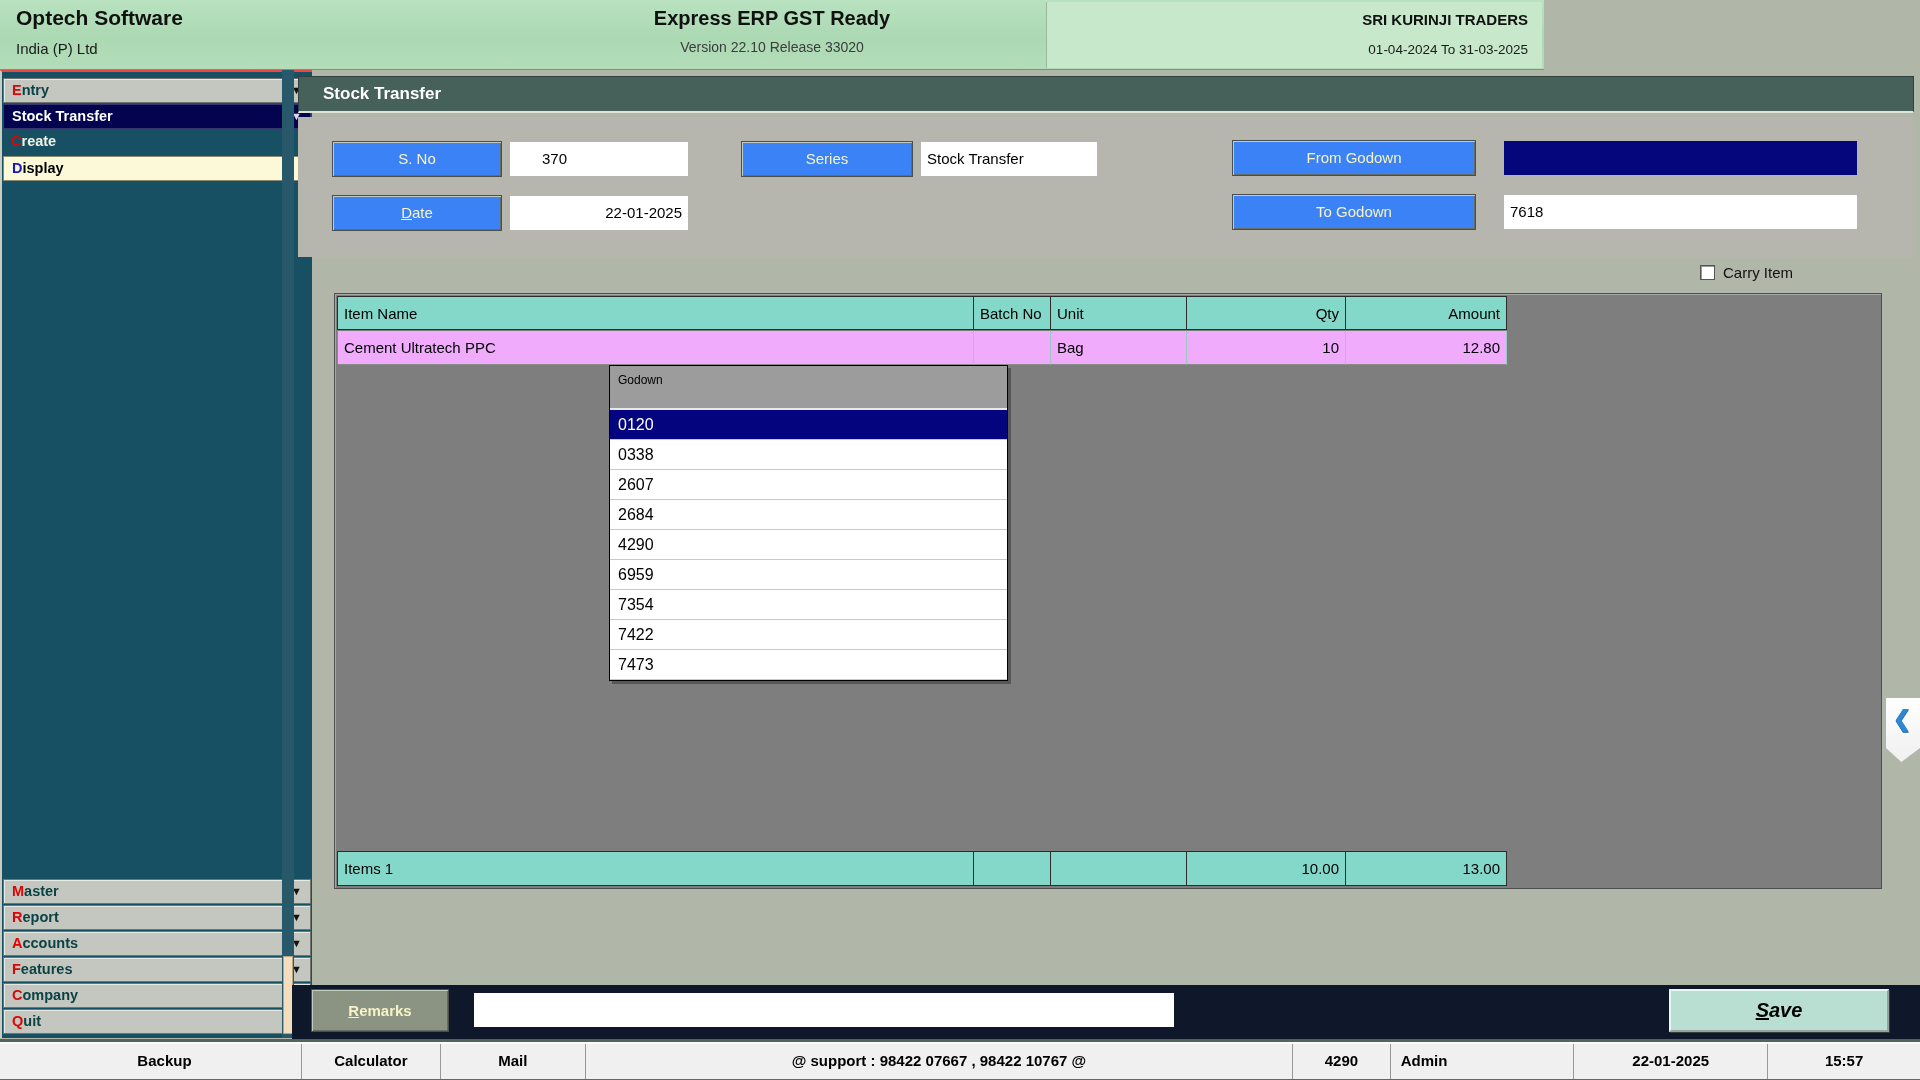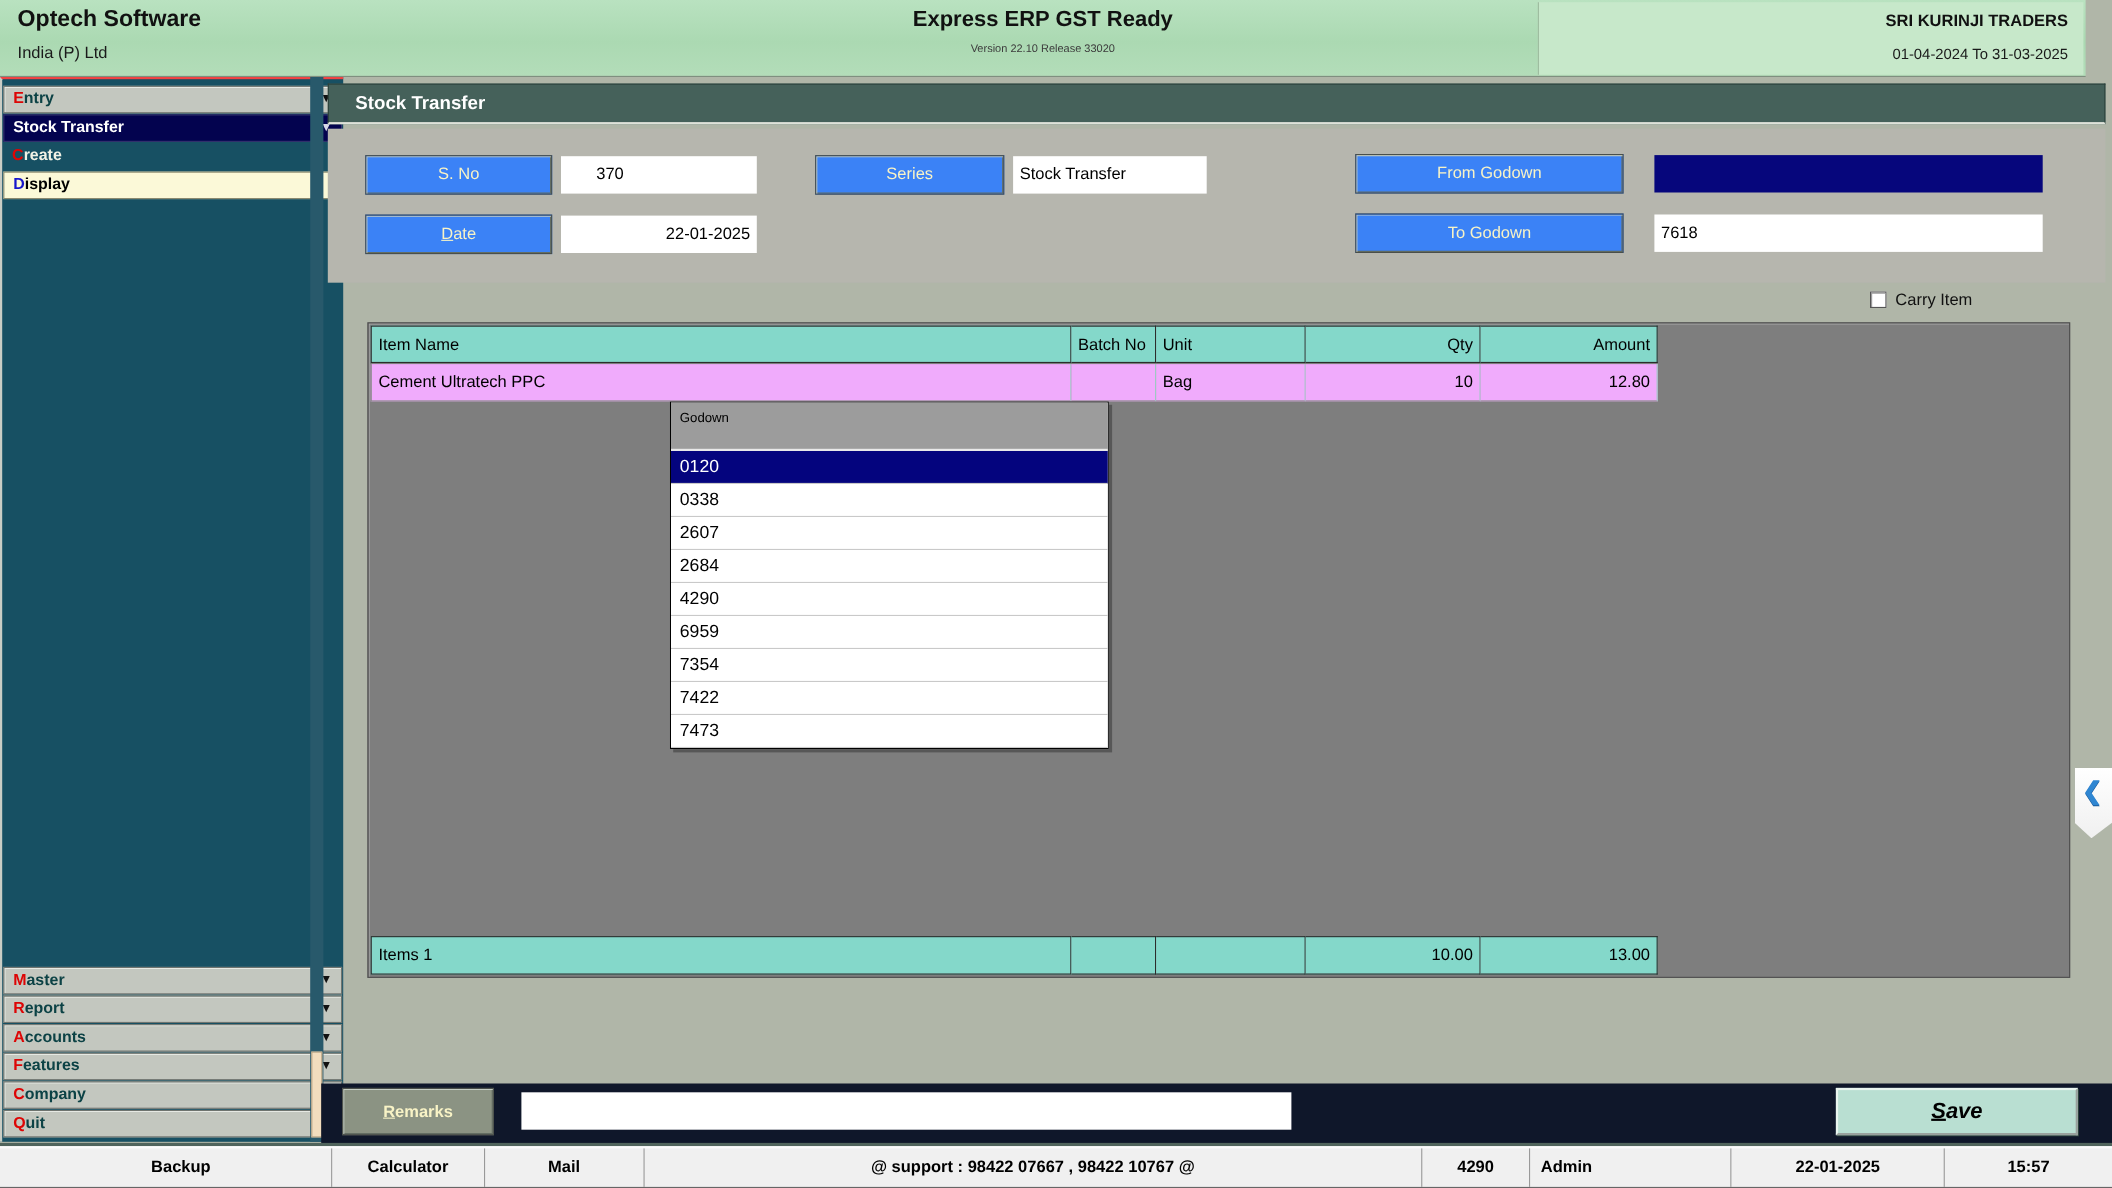--- a/index.html
+++ b/index.html
@@ -1,28 +1,28 @@
 <!DOCTYPE html>
 <html><head>
 <meta charset="utf-8">
 <style>
   * { margin:0; padding:0; box-sizing:border-box; }
   html,body { width:1920px; height:1080px; overflow:hidden; }
   body { font-family:"Liberation Sans", sans-serif; }
   #app { position:relative; width:1920px; height:1080px; background:#b0b6a8; outline:1px solid #888; }
 
   
-  .header { position:absolute; left:0; top:0; width:1896px; height:70px;
+  .header { position:absolute; left:0; top:0; width:1544px; height:70px;
             background:linear-gradient(180deg,#b9e2c0 0%,#abd9b2 55%,#b3ddb9 100%);
             border-bottom:1px solid #7f8f7f; }
   .hdr-company { position:absolute; left:16px; top:6px; font-size:21px; font-weight:bold; color:#111; }
   .hdr-company-sub { position:absolute; left:16px; top:40px; font-size:15px; color:#1a1a1a; }
   .hdr-center { position:absolute; left:50%; transform:translateX(-50%); top:0; width:600px; text-align:center; }
   .hdr-product { margin-top:7px; font-size:20px; font-weight:bold; color:#111; }
-  .hdr-version { margin-top:9px; font-size:10px; color:#3c3c3c; }
+  .hdr-version { margin-top:9px; font-size:14px; color:#3c3c3c; }
   .hdr-right { position:absolute; right:2px; top:2px; width:496px; height:66px;
                background:#c7e8ca; border-left:1px solid #9ab89c; }
   .hdr-client { position:absolute; right:14px; top:9px; font-size:15px; font-weight:bold; color:#111; }
   .hdr-period { position:absolute; right:14px; top:40px; font-size:13.5px; color:#1a1a1a; }
 
   
   .sidebar { position:absolute; left:0; top:70px; width:312px; height:968px;
              background:#175063; border-left:2px solid #c9cdc5; border-top:2px solid #ef4444; }
   .mi { position:relative; height:25px; line-height:23px; font-size:14.5px; font-weight:bold;
         padding:0 8px; margin:0 1px 1px 1px; }

